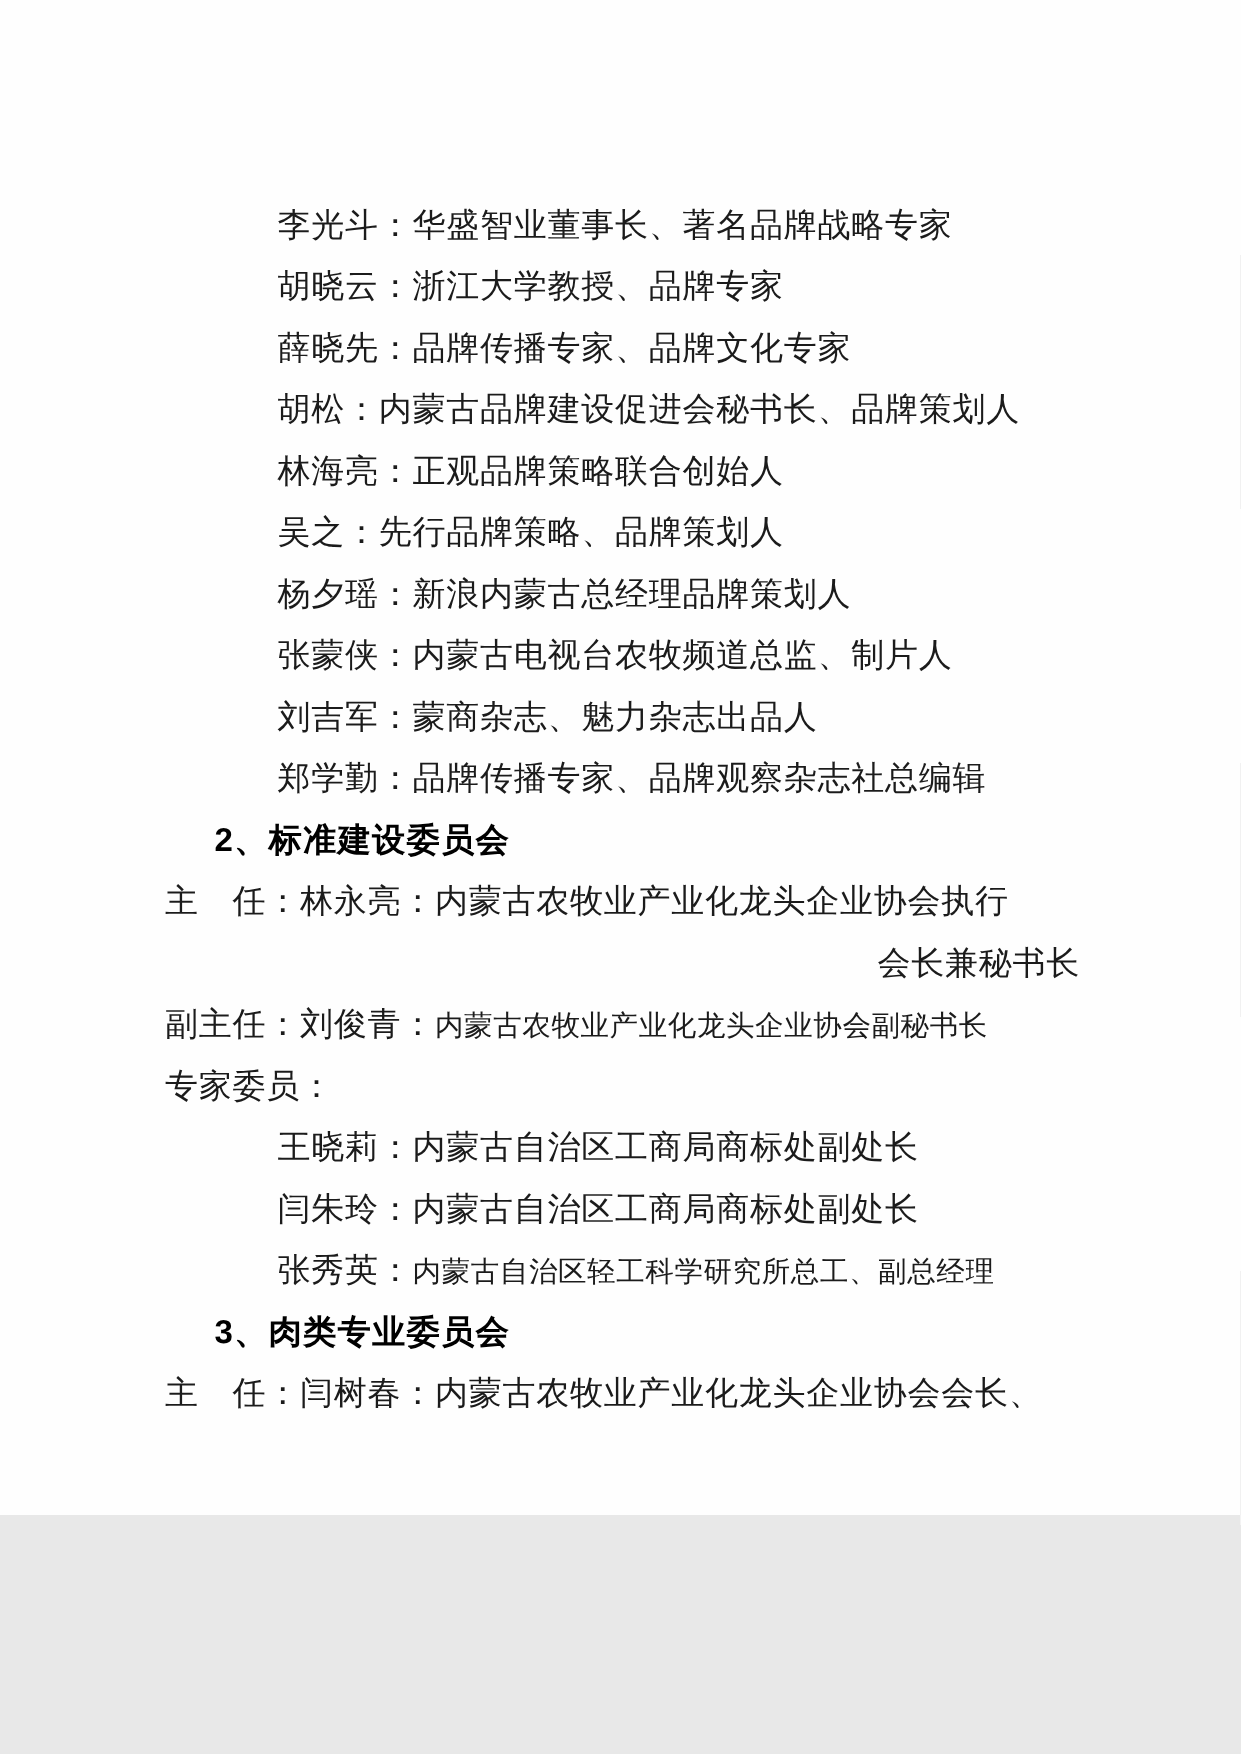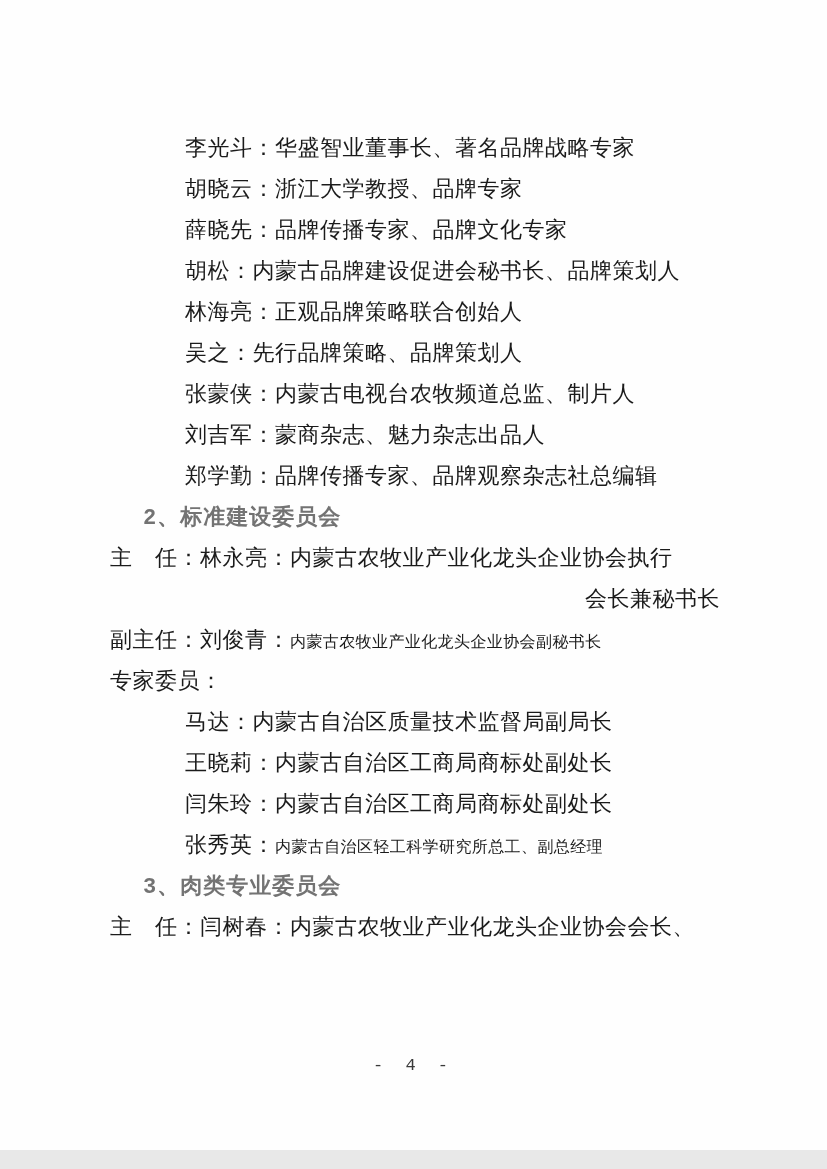--- a/index.html
+++ b/index.html
@@ -3,50 +3,50 @@
 <meta charset="utf-8">
 <style>
   html, body {
     margin: 0;
     padding: 0;
     background: #e8e8e8;
   }
   .page {
     position: relative;
     width: 827px;
-    height: 1150px;
+    height: 1010px;
     margin: 0 auto;
     background: #fefefe;
     overflow: hidden;
-    font-family: Liberation Mono, monospace;
+    font-family: Liberation Sans, sans-serif;
     color: #1b1b1b;
   }
   .content {
     position: absolute;
     left: 110px;
     top: 129px;
     width: 610px;
   }
   .line {
     height: 41px;
     line-height: 41px;
     font-size: 22px;
     letter-spacing: 0.5px;
     white-space: nowrap;
   }
   .indent-name { padding-left: 75px; }   
   .indent-heading { padding-left: 33px; } 
   .indent-wrap { padding-left: 180px; text-align: right; }  
   .heading {
     font-weight: bold;
-    color: #737373;
+    color: #000000;
     letter-spacing: 1px;
   }
   .small-desc {
-    font-size: 16px;
+    font-size: 19px;
     letter-spacing: 0.4px;
   }
   .footer {
     position: absolute;
     left: 0;
     top: 1056px;
     width: 100%;
     text-align: center;
     font-size: 17px;
     letter-spacing: 6px;
@@ -58,34 +58,34 @@
 
 <div class="page">
   <div class="content">
 
     <div class="line indent-name">李光斗：华盛智业董事长、著名品牌战略专家</div>
     <div class="line indent-name">胡晓云：浙江大学教授、品牌专家</div>
     <div class="line indent-name">薛晓先：品牌传播专家、品牌文化专家</div>
     <div class="line indent-name">胡松：内蒙古品牌建设促进会秘书长、品牌策划人</div>
     <div class="line indent-name">林海亮：正观品牌策略联合创始人</div>
     <div class="line indent-name">吴之：先行品牌策略、品牌策划人</div>
+    <div class="line indent-name">杨夕瑶：新浪内蒙古总经理品牌策划人</div>
     <div class="line indent-name">张蒙侠：内蒙古电视台农牧频道总监、制片人</div>
     <div class="line indent-name">刘吉军：蒙商杂志、魅力杂志出品人</div>
     <div class="line indent-name">郑学勤：品牌传播专家、品牌观察杂志社总编辑</div>
 
     <div class="line indent-heading heading">2、标准建设委员会</div>
 
     <div class="line"><span>主　任：</span><span>林永亮：内蒙古农牧业产业化龙头企业协会执行</span></div>
     <div class="line indent-wrap">会长兼秘书长</div>
 
     <div class="line"><span>副主任：</span><span>刘俊青：</span><span class="small-desc">内蒙古农牧业产业化龙头企业协会副秘书长</span></div>
 
     <div class="line">专家委员：</div>
 
-    <div class="line indent-name">马达：内蒙古自治区质量技术监督局副局长</div>
     <div class="line indent-name">王晓莉：内蒙古自治区工商局商标处副处长</div>
     <div class="line indent-name">闫朱玲：内蒙古自治区工商局商标处副处长</div>
     <div class="line indent-name"><span>张秀英：</span><span class="small-desc">内蒙古自治区轻工科学研究所总工、副总经理</span></div>
 
     <div class="line indent-heading heading">3、肉类专业委员会</div>
 
     <div class="line"><span>主　任：</span><span>闫树春：内蒙古农牧业产业化龙头企业协会会长、</span></div>
 
   </div>
 

